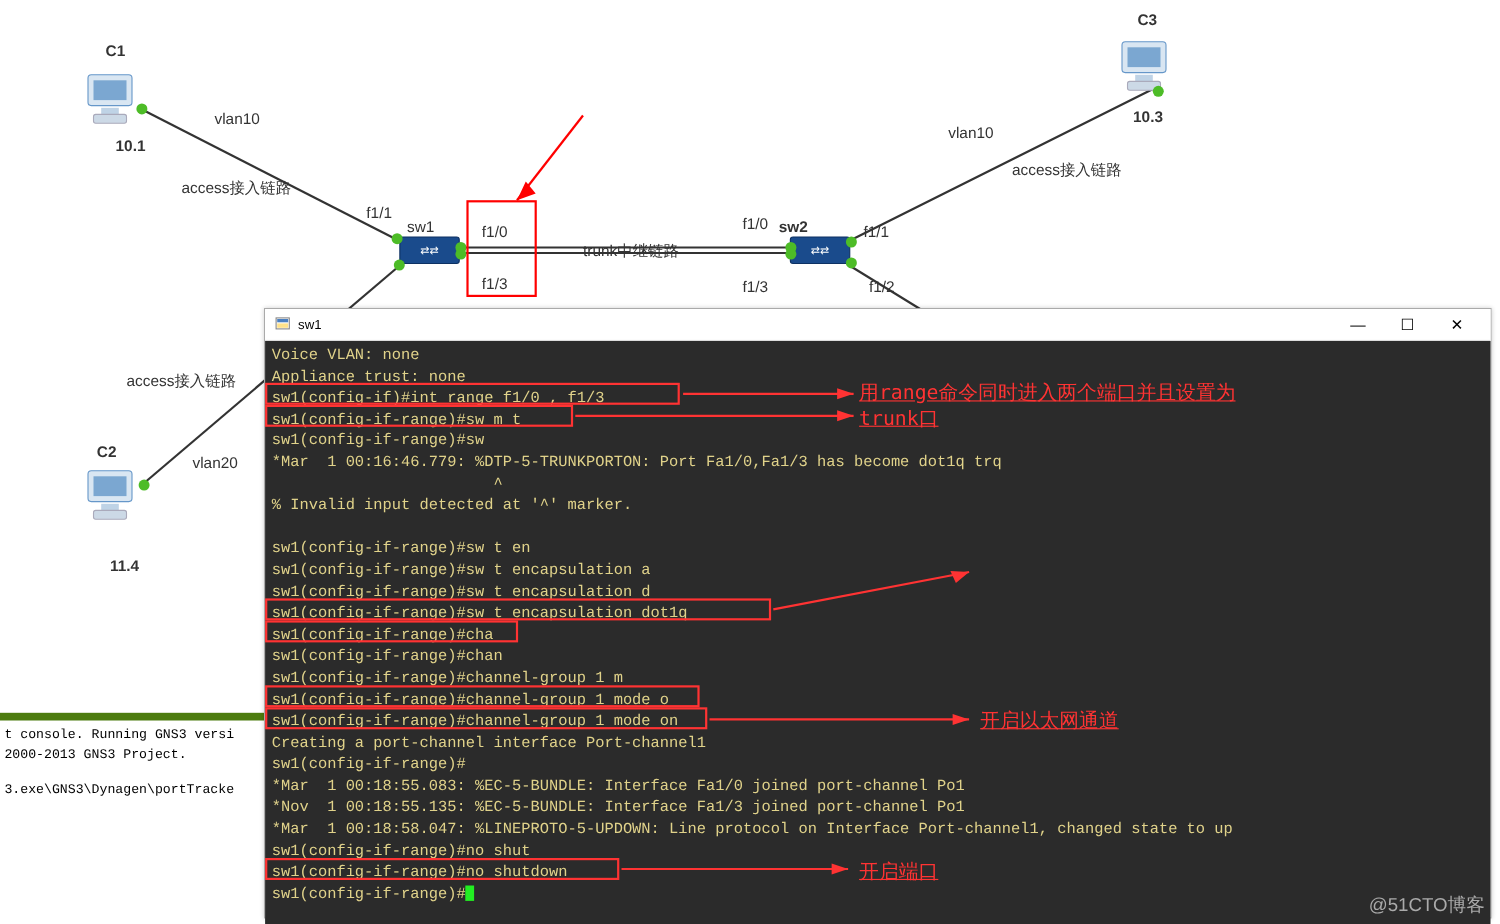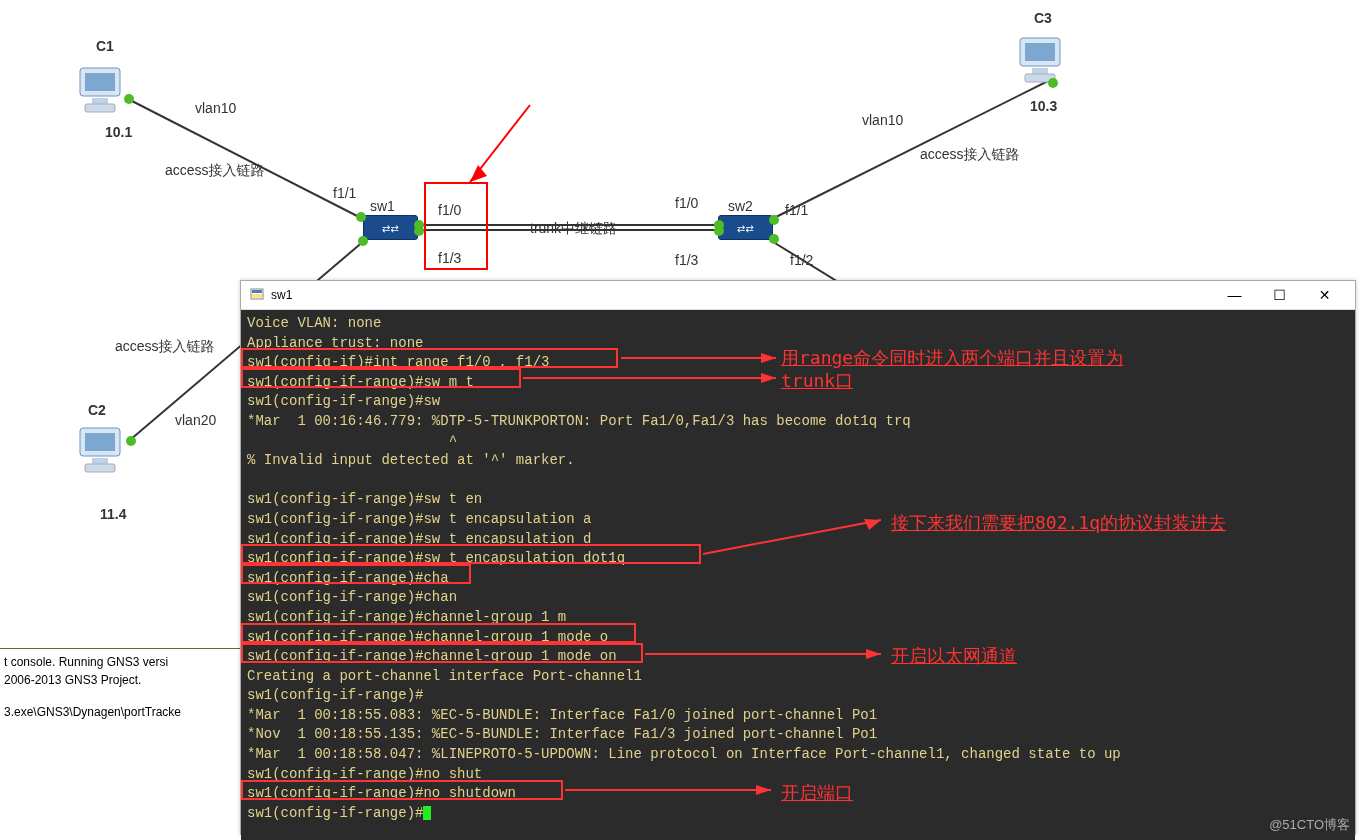--- a/index.html
+++ b/index.html
@@ -144,32 +144,32 @@
       background: #22ee22;
       vertical-align: middle;
     }
     
     .left-console {
       position: absolute;
       left: 0;
       top: 600px;
       width: 240px;
       background: #fff;
-      font-family: Liberation Sans, sans-serif;
+      font-family: Liberation Mono, monospace;
       font-size: 12px;
       line-height: 1.5;
       padding: 4px;
-      border-top: 1px solid #4d7c0f;
+      border-top: 7px solid #4d7c0f;
     }
     .watermark {
       position: absolute;
       right: 14px;
       bottom: 6px;
       color: #aaa;
-      font-size: 13px;
+      font-size: 17px;
     }
   </style>
 </head>
 <body>
 
 <div class="topology">
   <svg style="position:absolute;left:0;top:0;width:1364px;height:600px;pointer-events:none">
 
     <line x1="130" y1="100" x2="365" y2="220" stroke="#333" stroke-width="2"></line>
 
@@ -217,21 +217,21 @@
         <rect x="15" y="44" width="30" height="8" rx="2" fill="#ccd9e6" stroke="#aab"></rect>
       </svg>
   </div>
   <div class="pc-label" style="left:1034px;top:10px">C3</div>
   <div class="pc-label" style="left:1030px;top:98px">10.3</div>
 
   <div class="switch" style="left:363px;top:215px"></div>
   <div class="pc-label" style="left:370px;top:198px;font-weight:normal">sw1</div>
 
   <div class="switch" style="left:718px;top:215px"></div>
-  <div class="pc-label" style="left:728px;top:198px;font-weight:normal">sw2</div>
+  <div class="pc-label" style="left:708px;top:198px;font-weight:bold">sw2</div>
 
   <div class="link-dot" style="left:124px;top:94px"></div>
   <div class="link-dot" style="left:356px;top:212px"></div>
   <div class="link-dot" style="left:414px;top:220px"></div>
   <div class="link-dot" style="left:714px;top:220px"></div>
   <div class="link-dot" style="left:769px;top:215px"></div>
   <div class="link-dot" style="left:769px;top:234px"></div>
   <div class="link-dot" style="left:1048px;top:78px"></div>
   <div class="link-dot" style="left:126px;top:436px"></div>
   <div class="link-dot" style="left:358px;top:236px"></div>
@@ -252,21 +252,21 @@
   <div class="link-label" style="left:790px;top:252px">f1/2</div>
 
   <div class="red-box" style="left:424px;top:182px;width:64px;height:88px"></div>
   <div class="link-label" style="left:438px;top:202px">f1/0</div>
   <div class="link-label" style="left:438px;top:250px">f1/3</div>
 
 </div>
 
 <div class="left-console" style="top:648px">
   <div>t console. Running GNS3 versi</div>
-  <div>2006-2013 GNS3 Project.</div>
+  <div>2000-2013 GNS3 Project.</div>
   <div style="margin-top:14px">3.exe\GNS3\Dynagen\portTracke</div>
 </div>
 
 <div class="terminal-window">
   <div class="titlebar">
     <div class="titlebar-left">
       <span class="titlebar-icon">
         <svg viewBox="0 0 16 16">
             <rect x="2" y="2" width="12" height="10" fill="#fff" stroke="#888"></rect>
             <rect x="3" y="3" width="10" height="3" fill="#4a7fc0"></rect>
@@ -324,19 +324,18 @@
       <line x1="282" y1="68" x2="535" y2="68" stroke="#ff3333" stroke-width="2"></line>
       <polygon points="535,68 520,63 520,73" fill="#ff3333"></polygon>
       <line x1="462" y1="244" x2="640" y2="210" stroke="#ff3333" stroke-width="2"></line>
       <polygon points="640,210 623,209 628,220" fill="#ff3333"></polygon>
       <line x1="404" y1="344" x2="640" y2="344" stroke="#ff3333" stroke-width="2"></line>
       <polygon points="640,344 625,339 625,349" fill="#ff3333"></polygon>
       <line x1="324" y1="480" x2="530" y2="480" stroke="#ff3333" stroke-width="2"></line>
       <polygon points="530,480 515,475 515,485" fill="#ff3333"></polygon>
     </svg>
     <div class="term-anno" style="left:540px;top:36px;width:370px;white-space:normal;line-height:1.3">用range命令同时进入两个端口并且设置为trunk口</div>
-    <div class="term-anno" style="left:650px;top:200px">接下来我们需要把802.1q的协议封装进去</div>
     <div class="term-anno" style="left:650px;top:333px">开启以太网通道</div>
     <div class="term-anno" style="left:540px;top:470px">开启端口</div>
   </div>
 </div>
 
 <div class="watermark">@51CTO博客</div>
 
 </body></html>

